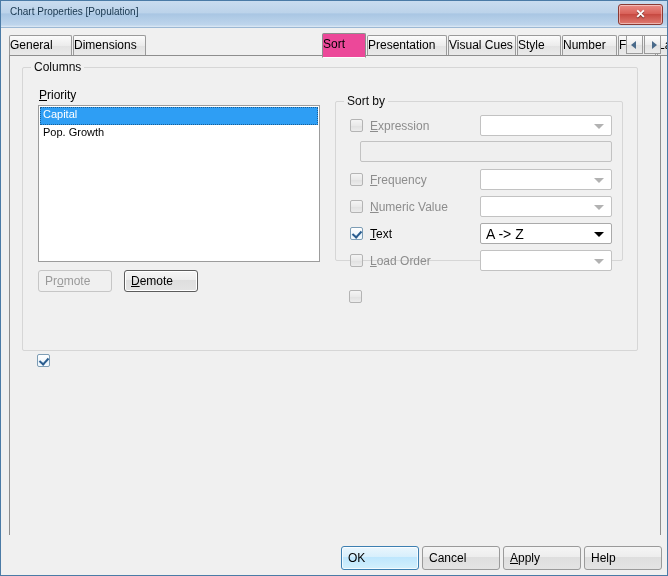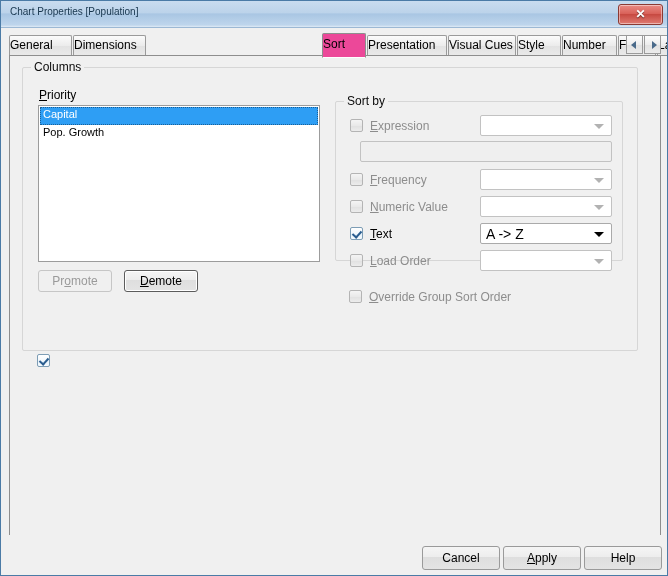--- a/index.html
+++ b/index.html
@@ -190,24 +190,24 @@
 
   
   .btn {
     position: absolute;
     box-sizing: border-box;
     background: linear-gradient(to bottom, #f5f5f5 0%, #ededed 45%, #dedede 46%, #e4e4e4 100%);
     border: 1px solid #9a9a9a;
     border-radius: 3px;
     font-size: 12px;
     color: #000;
-    text-align: center;
     white-space: nowrap;
     cursor: pointer;
     font-family: "Liberation Sans", sans-serif;
+    padding-left: 6px;
   }
   .btn.disabled {
     color: #9a9a9a;
     background: #f0f0f0;
     border-color: #c6c6c6;
     cursor: default;
   }
   .btn.focused {
     border: 1px solid #5c5c5c;
     box-shadow: inset 0 0 0 1px #ffffff;
@@ -389,30 +389,28 @@
         <div class="lbl disabled" style="left:34px; top:152px;">
           <u>L</u><span>oad Order</span>
         </div>
         <div class="combo disabled" style="left:144px; top:148px; width:132px; height:21px;">
           <span class="combo-text"></span>
           <span class="arrow"></span>
         </div>
       </div>
 
       <div class="cb disabled" style="left:326px; top:222px;"></div>
-      <div class="lbl disabled" style="left:346px; top:222px;">
-        <u>O</u><span>verride Group Sort Order</span>
-      </div>
     </div>
 
     <div class="cb checked" style="left:27px; top:298px;"></div>
 
   </div>
 
   <div class="footer">
+    <div class="btn default" style="left:340px; top:11px; width:78px; height:24px; line-height:22px;">OK</div>
     <div class="btn" style="left:421px; top:11px; width:78px; height:24px; line-height:22px;">Cancel</div>
     <div class="btn" style="left:502px; top:11px; width:78px; height:24px; line-height:22px;">
       <span><u>A</u>pply</span>
     </div>
     <div class="btn" style="left:583px; top:11px; width:78px; height:24px; line-height:22px;">Help</div>
   </div>
 
 </div>
 
 </body></html>

